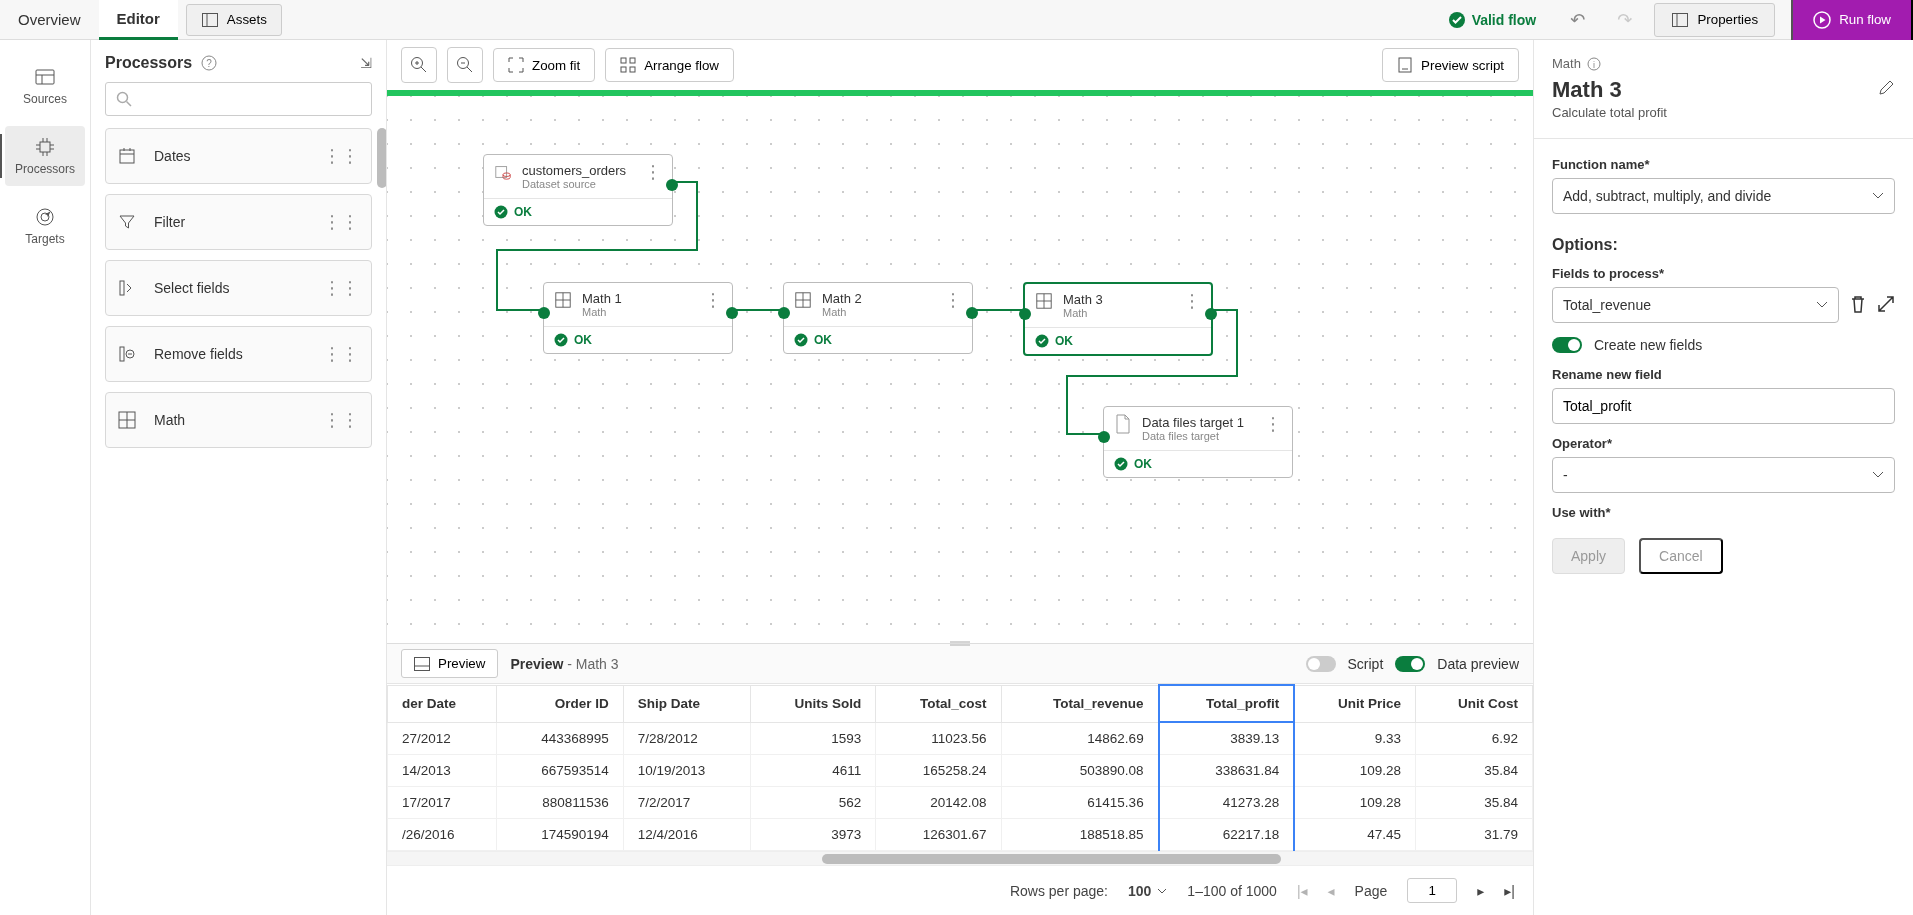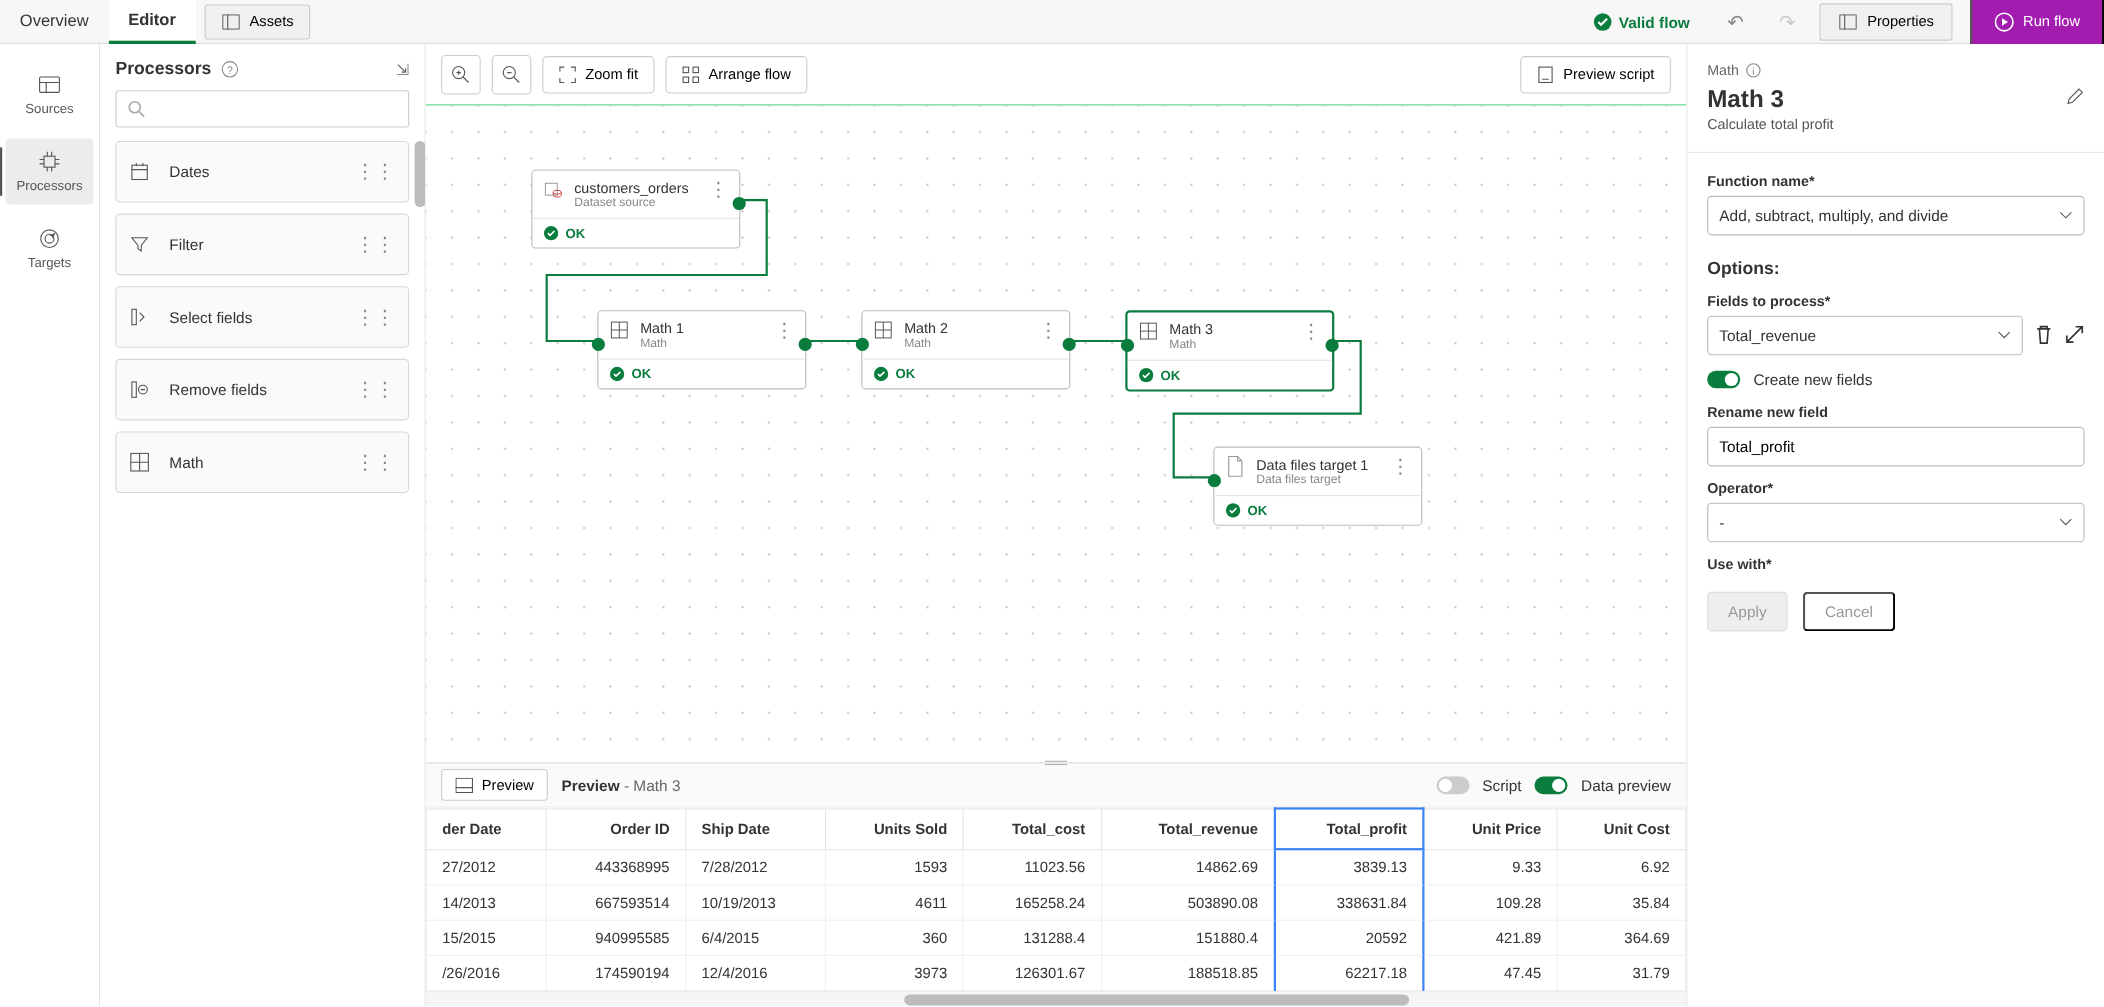--- a/index.html
+++ b/index.html
@@ -23,21 +23,21 @@
 .left-panel{width:296px;border-right:1px solid #e5e5e5;display:flex;flex-direction:column;background:#fff;}
 .left-header{padding:14px 14px 10px;display:flex;align-items:center;gap:8px;}
 .left-header h3{font-size:16px;font-weight:600;}
 .collapse-ico{margin-left:auto;color:#666;cursor:pointer;}
 .search-box{margin:0 14px 12px;border:1px solid #ccc;border-radius:3px;height:34px;display:flex;align-items:center;padding:0 10px;color:#999;}
 .proc-list{flex:1;overflow-y:auto;padding:0 14px;position:relative;}
 .proc-item{border:1px solid #d8d8d8;border-radius:4px;height:56px;margin-bottom:10px;display:flex;align-items:center;padding:0 12px;gap:18px;background:#fafafa;}
 .proc-item .grip{margin-left:auto;color:#888;font-size:18px;}
 
 .canvas-wrap{flex:1;display:flex;flex-direction:column;overflow:hidden;}
-.canvas-toolbar{height:56px;border-bottom:1px solid #22c55e;display:flex;align-items:center;padding:0 14px;gap:10px;}
+.canvas-toolbar{height:56px;border-bottom:6px solid #22c55e;display:flex;align-items:center;padding:0 14px;gap:10px;}
 .tb-btn{border:1px solid #ccc;border-radius:4px;padding:8px 14px;background:#fff;display:flex;align-items:center;gap:8px;}
 .tb-icon-btn{border:1px solid #ccc;border-radius:4px;width:36px;height:36px;display:flex;align-items:center;justify-content:center;}
 .canvas{flex:1;position:relative;background:#fff;background-image:radial-gradient(#ccc 1px,transparent 1px);background-size:24px 24px;background-position:12px 12px;overflow:hidden;}
 .node{position:absolute;width:190px;border:1px solid #bbb;border-radius:4px;background:#fff;}
 .node.sel{border:2px solid #0a7d3e;}
 .node-head{display:flex;align-items:flex-start;gap:10px;padding:8px 10px;border-bottom:1px solid #e5e5e5;}
 .node-title{font-size:13px;font-weight:500;}
 .node-sub{font-size:11px;color:#888;}
 .node-more{margin-left:auto;color:#888;font-size:18px;line-height:1;}
 .node-status{padding:6px 10px;display:flex;align-items:center;gap:6px;font-size:12px;color:#0a7d3e;font-weight:600;}
@@ -481,46 +481,62 @@
               <td class="num">667593514</td>
               <td>10/19/2013</td>
               <td class="num">4611</td>
               <td class="num">165258.24</td>
               <td class="num">503890.08</td>
               <td class="num" style="border-left: 2px solid rgb(59, 130, 246); border-right: 2px solid rgb(59, 130, 246);">338631.84</td>
               <td class="num">109.28</td>
               <td class="num">35.84</td>
             </tr>
             <tr>
-              <td>15/2015</td>
-              <td class="num">940995585</td>
-              <td>6/4/2015</td>
-              <td class="num">360</td>
-              <td class="num">131288.4</td>
-              <td class="num">151880.4</td>
-              <td class="num" style="border-left: 2px solid rgb(59, 130, 246); border-right: 2px solid rgb(59, 130, 246);">20592</td>
-              <td class="num">421.89</td>
-              <td class="num">364.69</td>
+              <td>17/2017</td>
+              <td class="num">880811536</td>
+              <td>7/2/2017</td>
+              <td class="num">562</td>
+              <td class="num">20142.08</td>
+              <td class="num">61415.36</td>
+              <td class="num" style="border-left: 2px solid rgb(59, 130, 246); border-right: 2px solid rgb(59, 130, 246);">41273.28</td>
+              <td class="num">109.28</td>
+              <td class="num">35.84</td>
             </tr>
             <tr>
               <td>/26/2016</td>
               <td class="num">174590194</td>
               <td>12/4/2016</td>
               <td class="num">3973</td>
               <td class="num">126301.67</td>
               <td class="num">188518.85</td>
               <td class="num" style="border-left: 2px solid rgb(59, 130, 246); border-right: 2px solid rgb(59, 130, 246);">62217.18</td>
               <td class="num">47.45</td>
               <td class="num">31.79</td>
             </tr>
           </tbody>
       </table>
       <div class="tbl-scroll-x">
           <div class="tbl-scroll-thumb"></div>
         </div>
+      <div class="pager">
+        <span>Rows per page:</span>
+        <span style="display:flex;align-items:center;gap:6px">
+            <b>100</b>
+            <svg width="10" height="6" viewBox="0 0 10 6">
+              <path d="M1 1l4 4 4-4" fill="none" stroke="#555"></path>
+            </svg>
+          </span>
+        <span>1–100 of 1000</span>
+        <span style="opacity:.4">|◂</span>
+        <span style="opacity:.4">◂</span>
+        <span>Page</span>
+        <input style="width: 50px; text-align: center;" value="1">
+        <span>▸</span>
+        <span>▸|</span>
+      </div>
     </div>
   </div>
 
   <div class="right-panel">
     <div class="rp-crumb">
         <span>Math</span>
         <svg width="14" height="14" viewBox="0 0 14 14">
           <circle cx="7" cy="7" r="6" fill="none" stroke="#888"></circle>
           <text x="7" y="11" text-anchor="middle" font-size="9" fill="#888">i</text>
         </svg>

